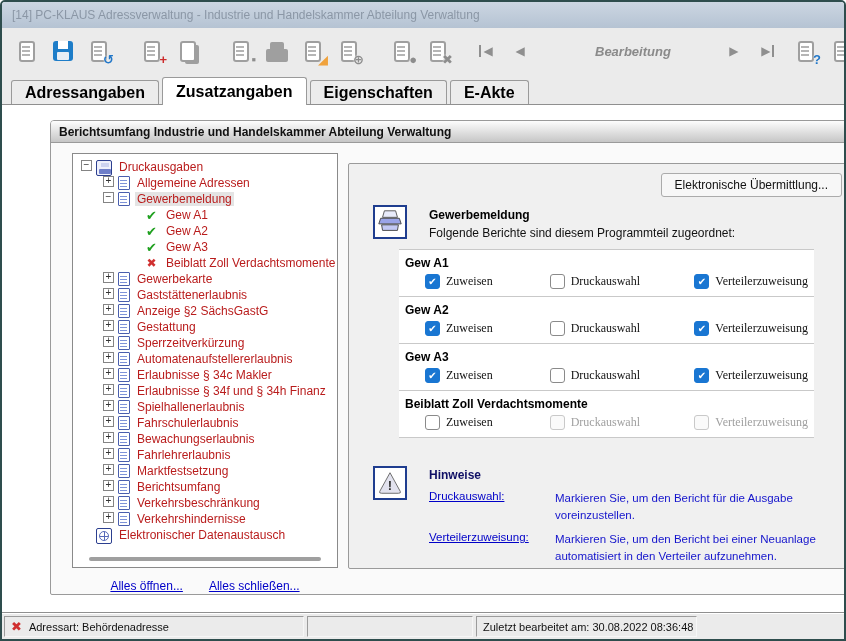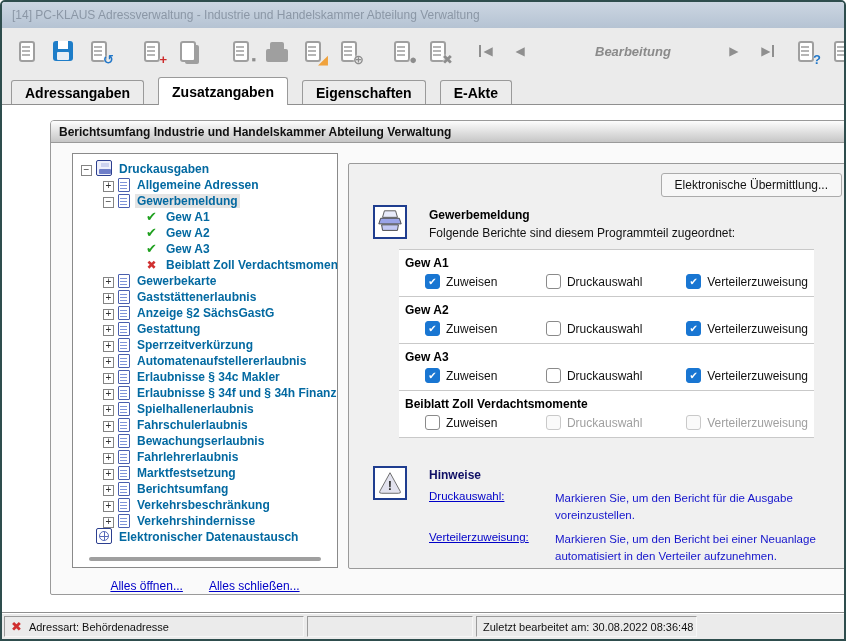--- a/index.html
+++ b/index.html
@@ -25,30 +25,30 @@
   .ovl{position:absolute;right:0;bottom:1px;font-size:13px;font-weight:bold;line-height:1;text-shadow:0 0 2px #ebebeb,0 0 2px #ebebeb;}
   .navwrap{display:flex;align-items:center;margin-left:16px;}
   .tbtn.nav{width:22px;margin-right:12px;}
   .ng{font-size:12px;color:#8f8f8f;line-height:1;}
   .ng.first{border-left:2px solid #8f8f8f;padding-left:2px;}
   .ng.last{border-right:2px solid #8f8f8f;padding-right:2px;}
   .mode{font-size:13px;font-style:italic;font-weight:bold;color:#8a8a8a;margin:0 52px;}
   .tbgroup.right{margin-left:auto;}
   
   .tabstrip{flex:0 0 31px;background:#ebebeb;display:flex;align-items:flex-end;padding-left:9px;border-bottom:1px solid #8f8f8f;}
-  .tab{height:24px;line-height:24px;padding:0 13px;font-size:14px;font-weight:bold;background:#ececec;border:1px solid #9a9a9a;border-bottom:none;border-radius:3px 3px 0 0;margin-right:14px;cursor:pointer;position:relative;}
+  .tab{height:24px;line-height:24px;padding:0 13px;font-size:16px;font-weight:bold;background:#ececec;border:1px solid #9a9a9a;border-bottom:none;border-radius:3px 3px 0 0;margin-right:3px;cursor:pointer;position:relative;}
   .tab.active{height:28px;line-height:28px;background:#fff;margin-bottom:-1px;z-index:2;}
   
   .content{flex:1;background:#fff;position:relative;}
   .groupbox{position:absolute;left:14px;top:15px;width:818px;height:475px;border:1px solid #9a9a9a;border-radius:4px 4px 2px 2px;background:#fafafa;margin-left:34px;}
   .gheader{height:22px;background:linear-gradient(#fdfdfd,#c6c6c6);border-bottom:1px solid #9a9a9a;border-radius:3px 3px 0 0;font-size:12px;font-weight:bold;line-height:22px;padding-left:8px;color:#111;}
   .gbody{display:flex;padding:10px 0 0 21px;}
   .leftcol{width:266px;flex:0 0 266px;}
   .treebox{width:266px;height:415px;background:#fff;border:1px solid #8a8a8a;position:relative;overflow:hidden;padding-top:6px;}
-  .trow{height:16px;display:flex;align-items:flex-end;white-space:nowrap;overflow:hidden;font-size:12px;font-weight:bold;padding-left:8px;cursor:pointer;color:#0369a1;}
+  .trow{height:16px;display:flex;align-items:flex-start;white-space:nowrap;overflow:hidden;font-size:12px;font-weight:normal;padding-left:8px;cursor:pointer;color:#b91c1c;}
   .trow.lvl1{padding-left:30px;}
   .trow.lvl2{padding-left:56px;}
   .trow.sel .tlabel{background:#e4e4e4;}
   .expander{width:11px;height:11px;border:1px solid #848484;background:#fff;flex:0 0 11px;margin-right:4px;display:flex;align-items:center;justify-content:center;font-size:10px;font-weight:normal;color:#333;line-height:1;}
   .expander.expnone{visibility:hidden;}
   .expander.expplus::before{content:"+";margin-top:-1px;}
   .expander.expminus::before{content:"\2212";margin-top:-1px;}
   .ti{flex:0 0 auto;margin-right:5px;position:relative;}
   .ti-doc{width:12px;height:14px;border:1px solid #4a5fae;background:#fff;border-radius:1px;
     background-image:linear-gradient(#7e93d8,#7e93d8),linear-gradient(#7e93d8,#7e93d8),linear-gradient(#7e93d8,#7e93d8);
@@ -74,21 +74,21 @@
   .btnrow{display:flex;justify-content:flex-end;margin-top:3px;}
   .btn{font-size:12px;padding:4px 13px;background:#f7f7f7;border:1px solid #ababab;border-radius:3px;cursor:pointer;color:#111;}
   .section{display:flex;margin-top:8px;}
   .iconbox{width:34px;height:34px;border:2px solid #1f3d8f;background:#fff;display:flex;align-items:center;justify-content:center;flex:0 0 34px;}
   .sectxt{margin-left:22px;padding-top:3px;}
   .sectitle{font-size:12px;font-weight:bold;color:#000;}
   .secsub{font-size:12px;margin-top:4px;color:#111;}
   .reports{margin:9px 28px 0 26px;background:#fff;border-top:1px solid #c9c9c9;}
   .report{border-bottom:1px solid #c9c9c9;padding:4px 6px 7px;}
   .rname{font-size:12px;font-weight:bold;margin:2px 0 4px;color:#000;}
-  .rchecks{display:flex;align-items:flex-end;padding-left:20px;}
+  .rchecks{display:flex;align-items:flex-end;padding-left:20px;font-family:Liberation Serif, serif;}
   .cbg{display:flex;align-items:center;font-size:12px;cursor:pointer;color:#111;}
   .cbg:nth-child(1){width:125px;}
   .cbg:nth-child(2){width:145px;}
   .cbg:nth-child(3){flex:1;}
   .cbx{width:15px;height:15px;border:1px solid #8a8a8a;border-radius:3px;background:#fff;margin-right:6px;flex:0 0 15px;}
   .cbx.checked{background:#1976d2;border-color:#1976d2;}
   .cbx.checked::before{content:"\2714";color:#fff;font-size:10px;line-height:14px;display:block;text-align:center;}
   .cbg.disabled .cbx{border-color:#c9c9c9;background:#fafafa;}
   .cbg.disabled .cbl{color:#a0a0a0;}
   

